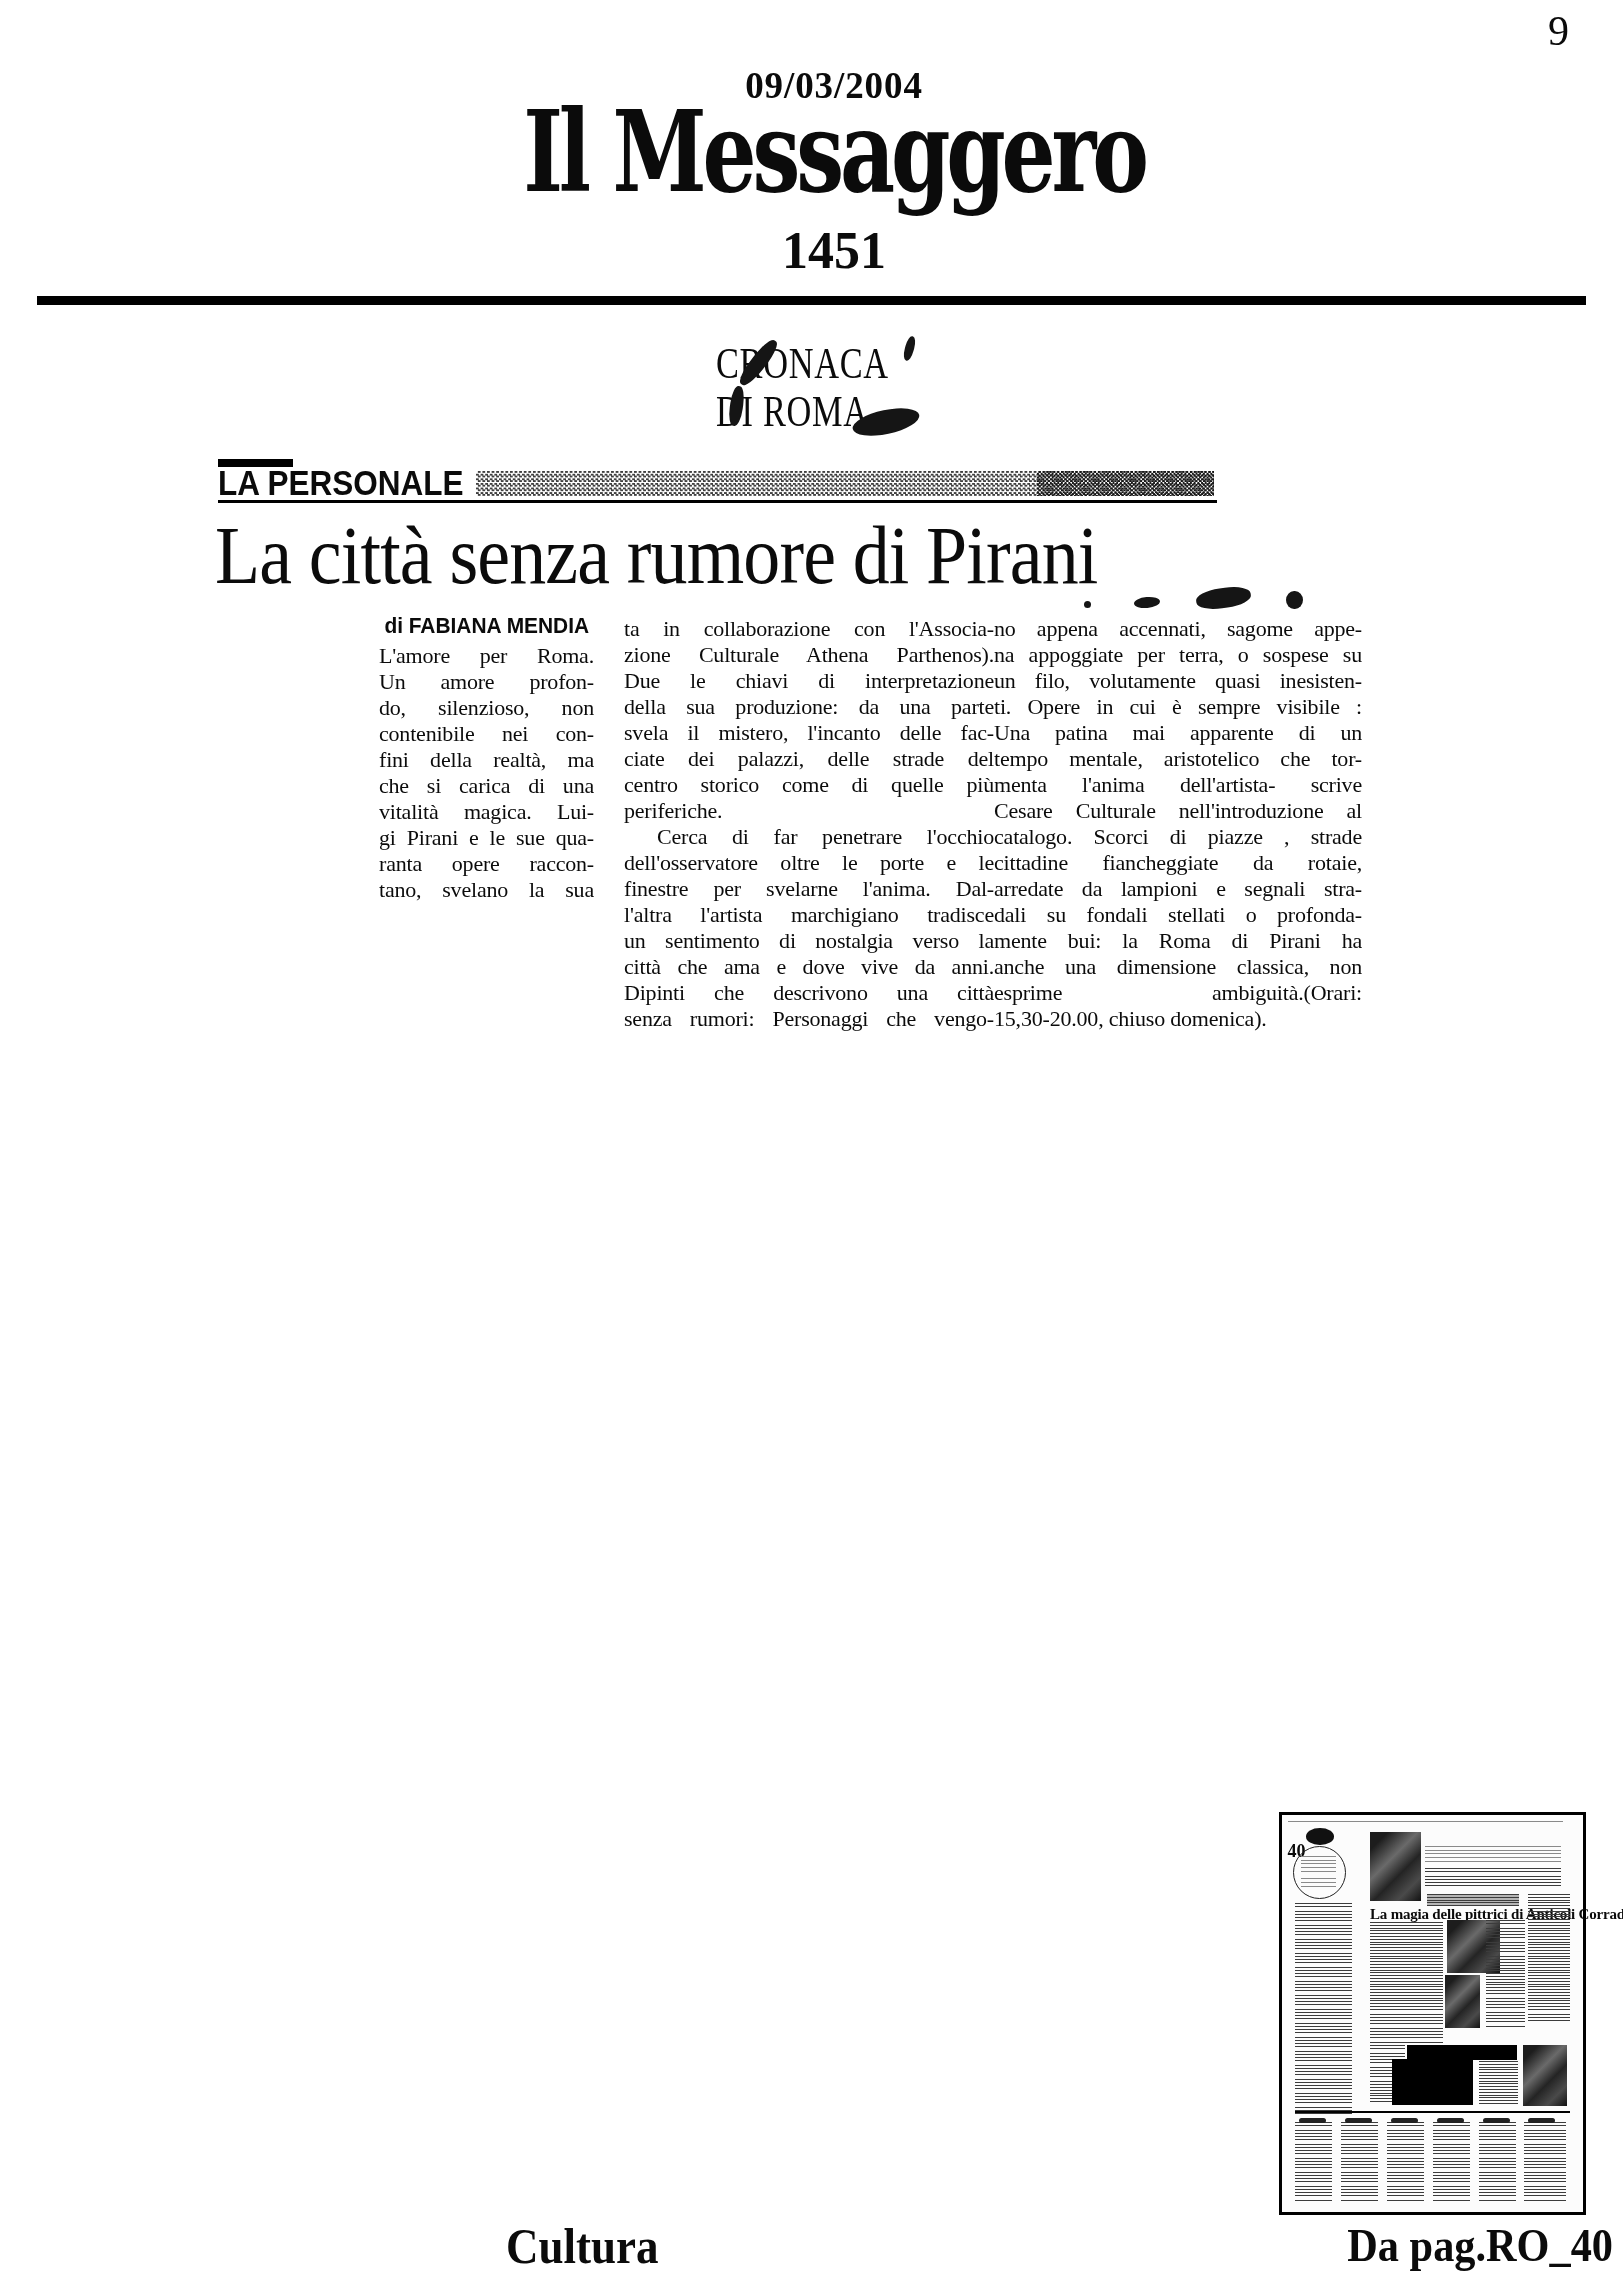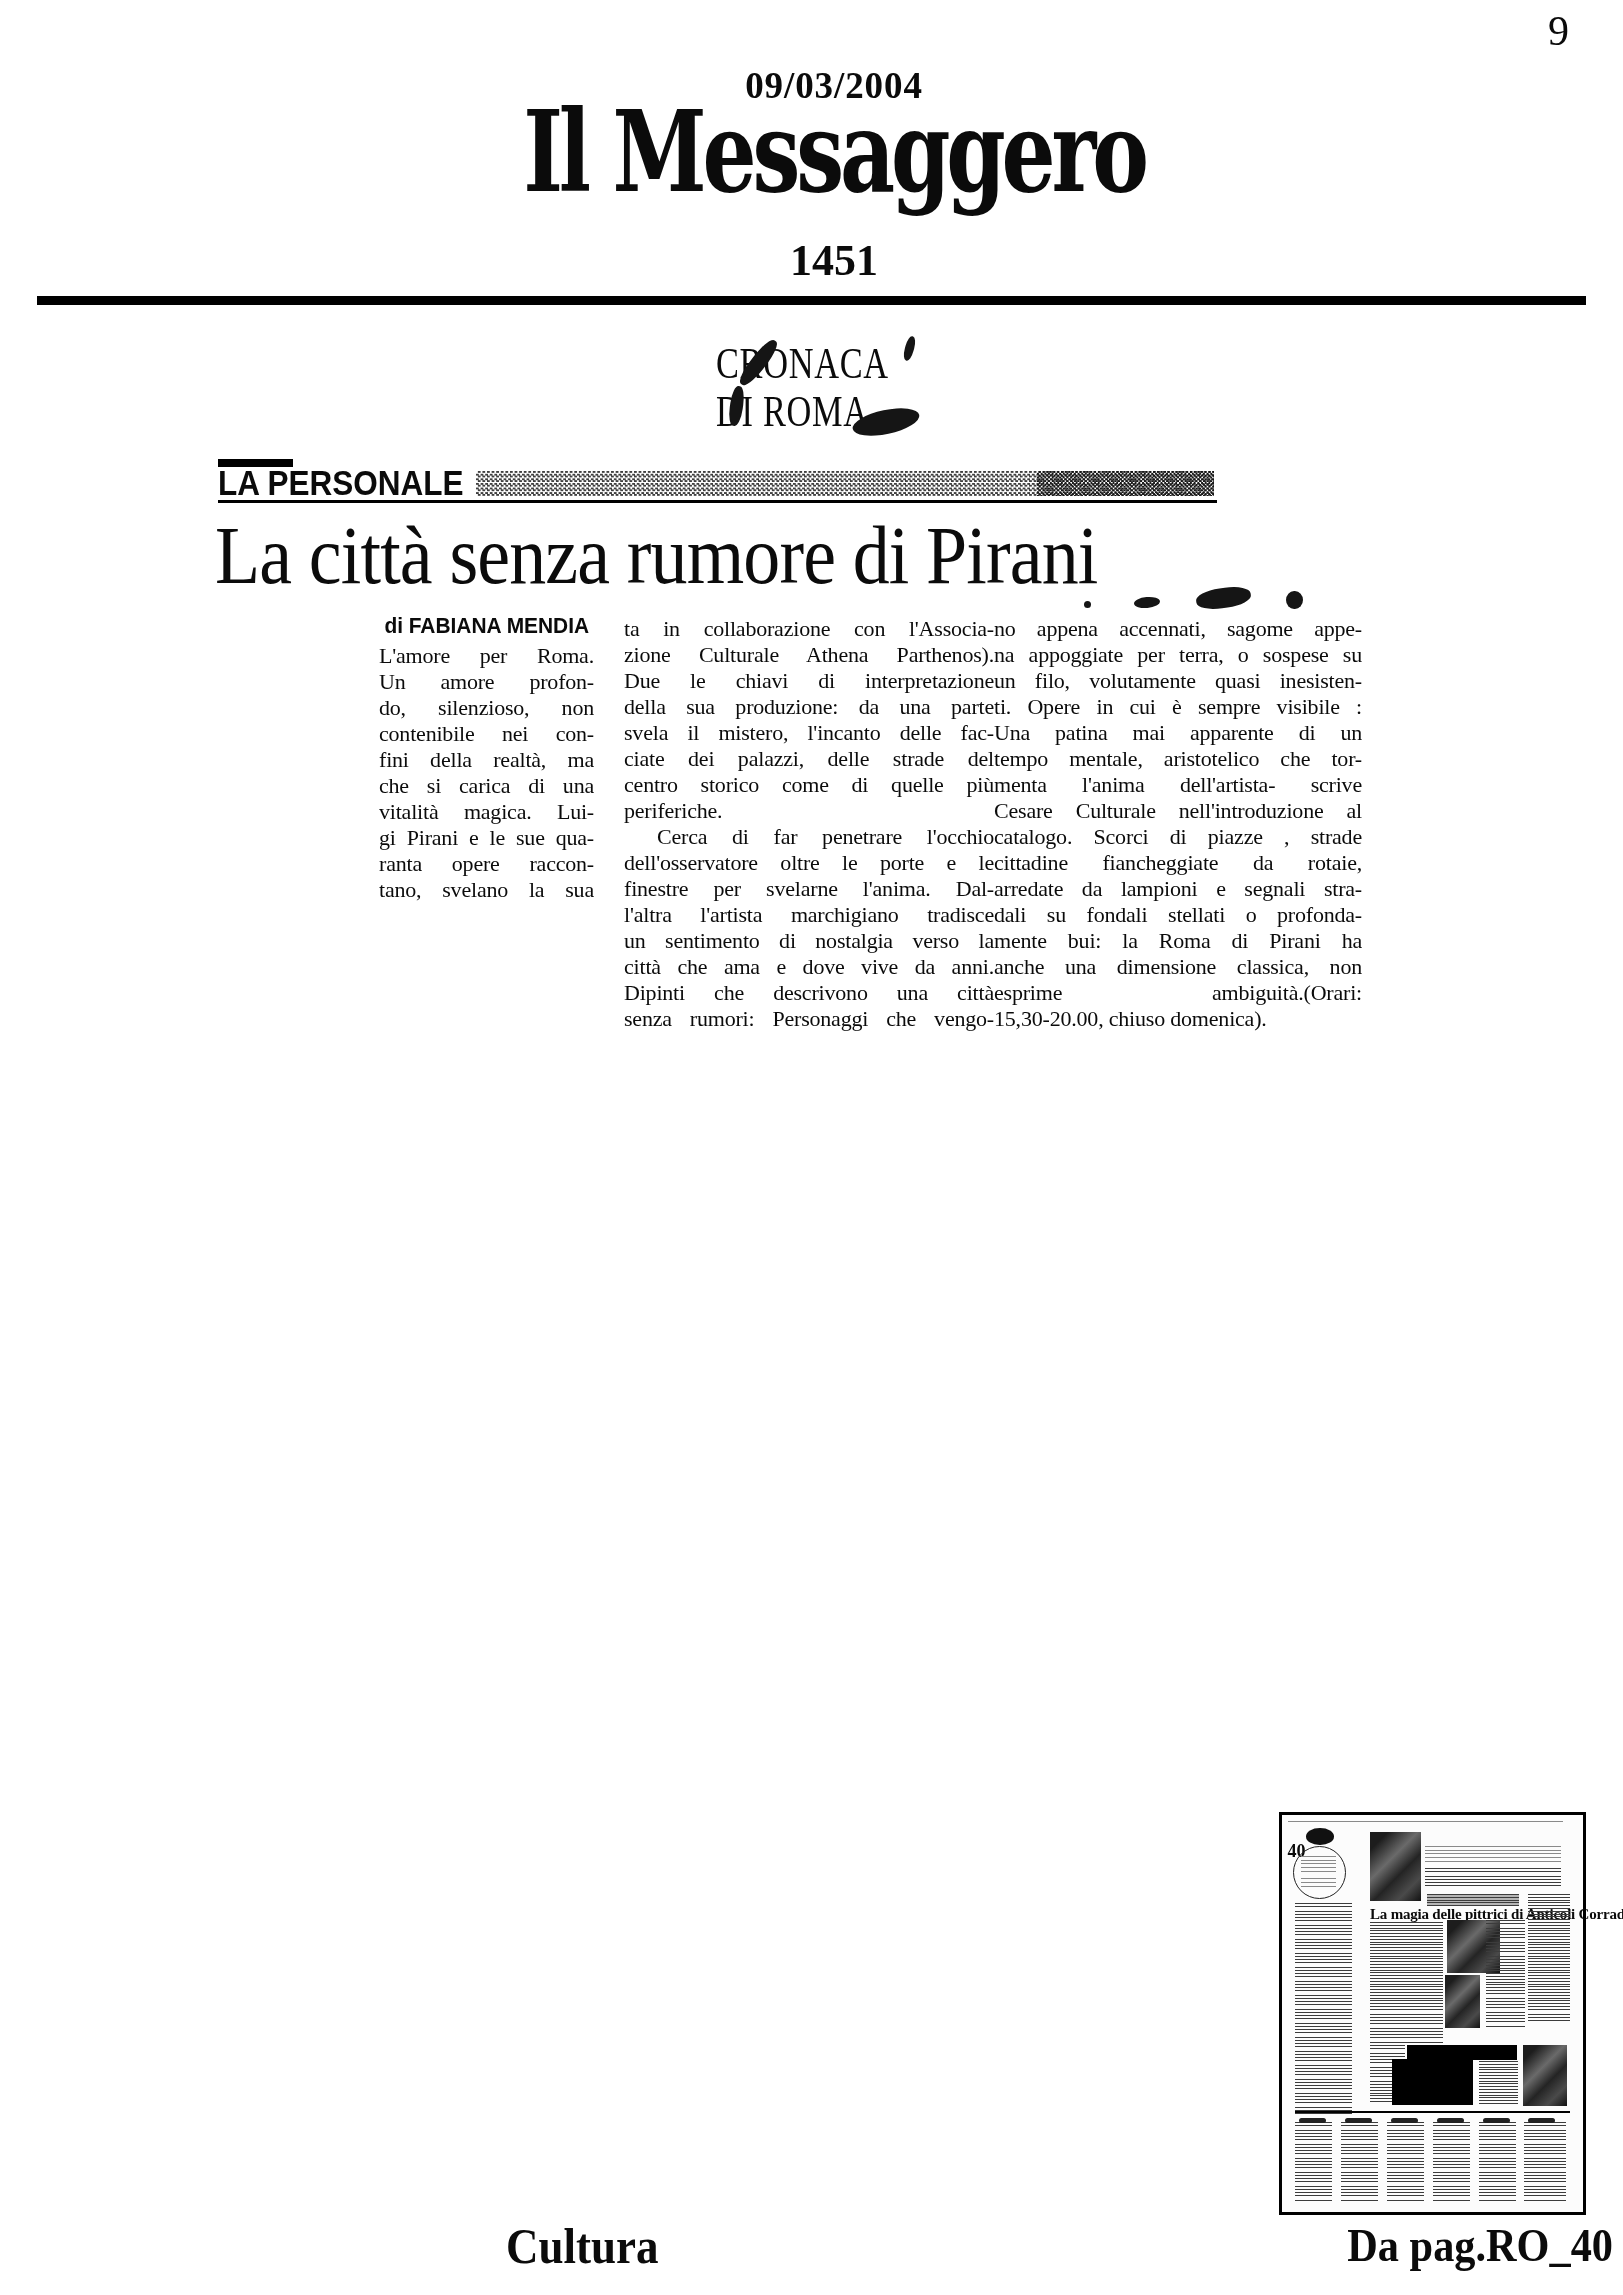--- a/index.html
+++ b/index.html
@@ -11,21 +11,21 @@
   .abs { position:absolute; }
 
   
   #page-number { left:1548px; top:7.3px; font-size:42px; }
   #date { left:834px; top:64px; transform:translateX(-50%); font-size:37px; font-weight:bold; letter-spacing:0.9px; }
   #masthead {
     left:834px; top:92px; transform:translateX(-50%) scaleX(0.76);
     font-family:"DejaVu Serif", serif; font-weight:bold; font-style:normal;
     font-size:112px; line-height:119px; letter-spacing:-5.5px; white-space:nowrap;
   }
-  #edition { left:834px; top:235px; transform:translateX(-50%); font-size:44px; font-weight:bold; }
+  #edition { left:834px; top:221px; transform:translateX(-50%); font-size:52px; font-weight:bold; }
   #masthead-rule { left:37px; top:296px; width:1549px; height:9.2px; background:#000; }
 
   
   #section-logo { left:716px; top:340px; font-size:44px; line-height:48px; transform:scaleX(0.78); transform-origin:left top; letter-spacing:0.9px; white-space:nowrap; }
   .smudge { position:absolute; background:#151515; border-radius:45%; }
 
   
   #kicker-tick { left:218px; top:459px; width:75px; height:8.3px; background:#000; }
   #kicker-label {
     left:218px; top:465px; font-family:"Liberation Sans", sans-serif; font-weight:bold;

